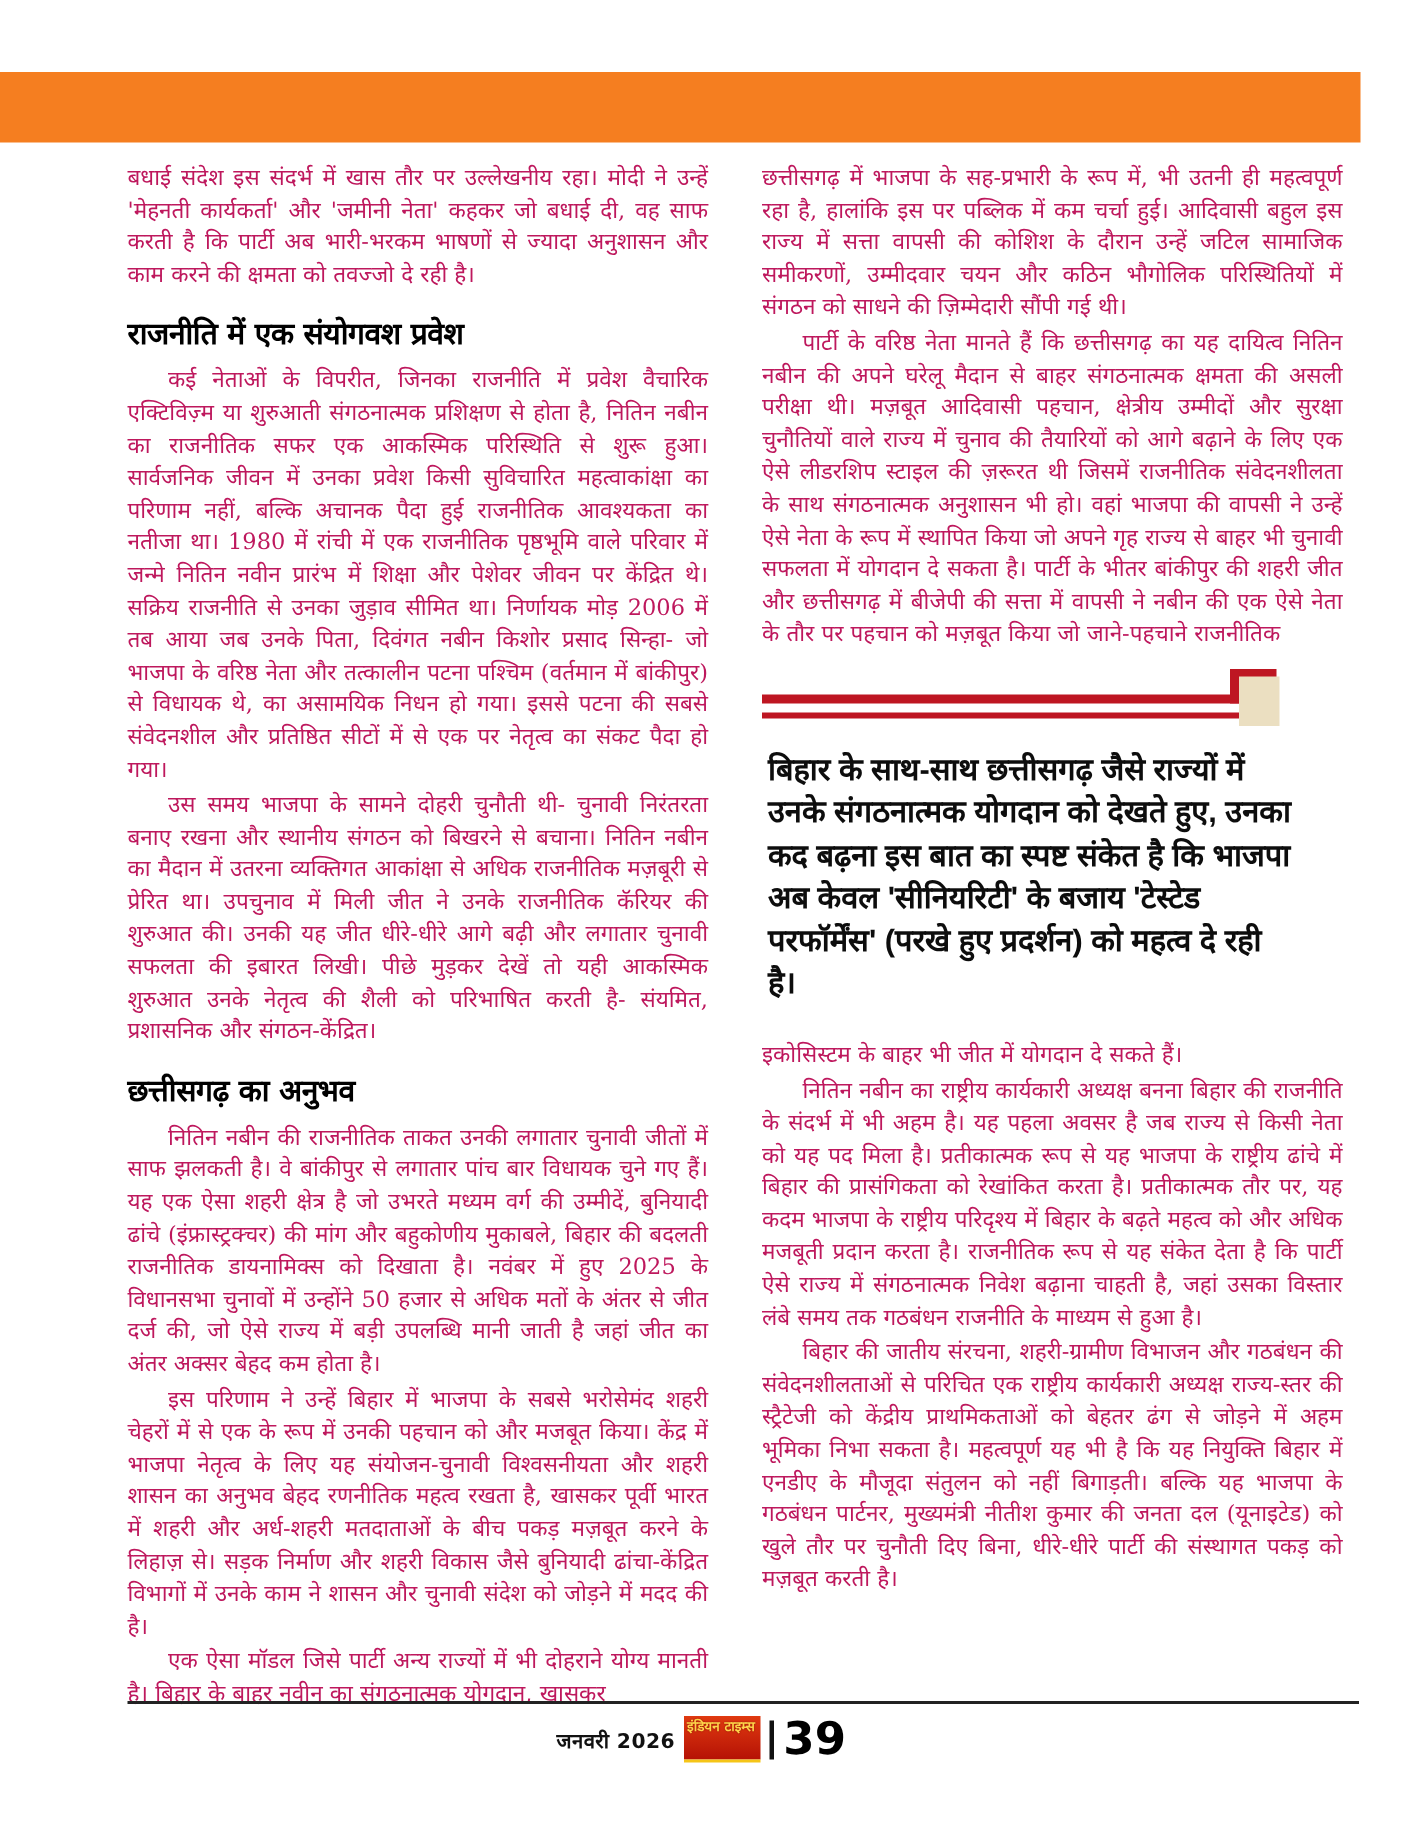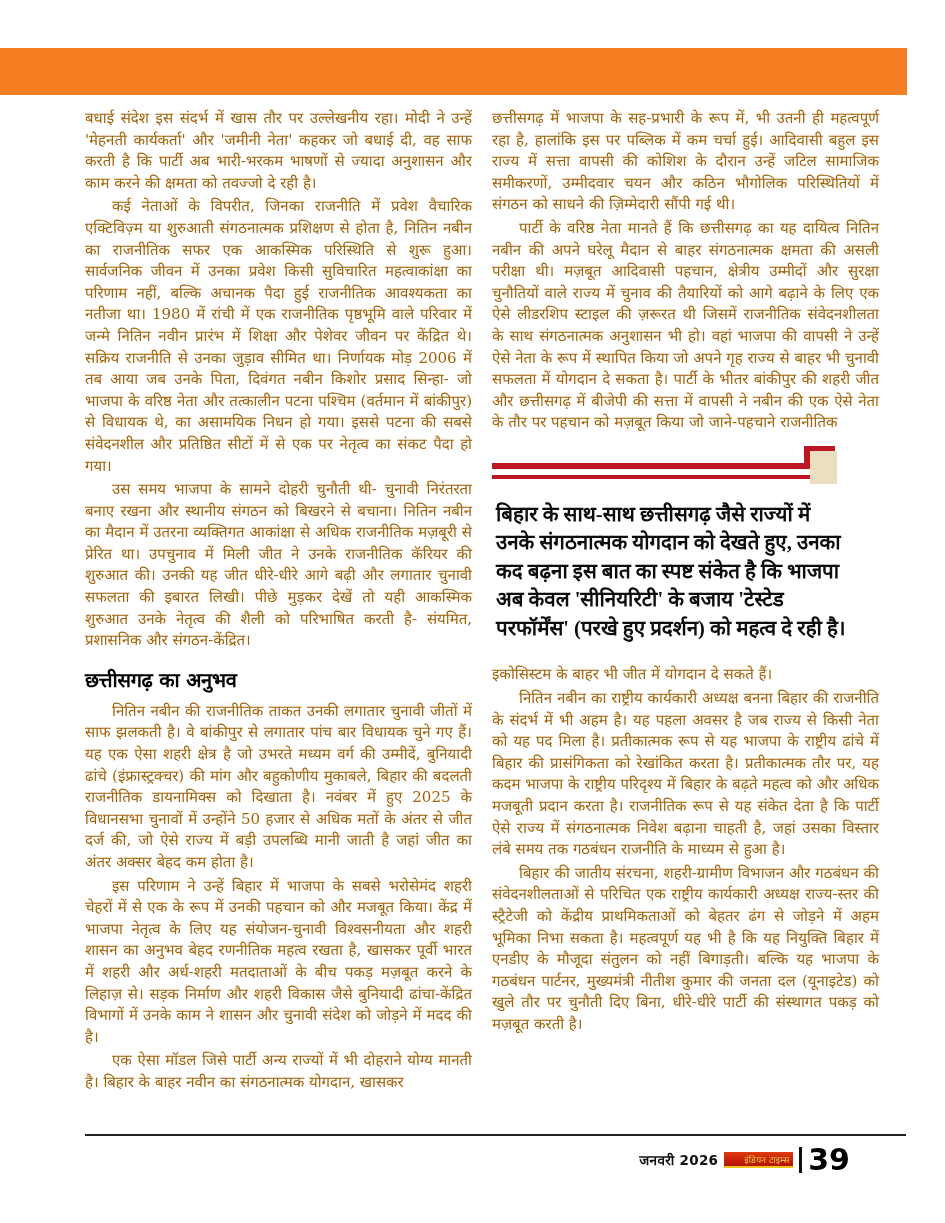--- a/index.html
+++ b/index.html
@@ -8,77 +8,78 @@
     position:relative; width:945px; height:1223px; background:#ffffff;
     font-family:"DejaVu Serif","Liberation Serif",serif;
     color:#1b1b1b; overflow:hidden;
   }
   .orange-bar {
     position:absolute; left:0; top:48px; width:907px; height:47px;
     background:#F57E20;
   }
   .col { position:absolute; top:108px; width:387px; text-align:justify; }
   .col-left  { left:85px;  }
-  .col-right { left:492px; }
+  .col-right { left:508px; }
   .para {
-    font-size:15px; line-height:21.6px; color:#a16207;
+    font-size:15px; line-height:21.6px; color:#be185d;
     margin-bottom:2px;
   }
   .para.indent { text-indent:27px; }
   .heading {
     font-family:"DejaVu Sans","Liberation Sans",sans-serif;
     font-weight:bold; font-size:20px; color:#000;
     margin:14px 0 8px 0; text-align:left; letter-spacing:-0.3px;
   }
   
   .quote-deco { position:relative; height:38px; margin-top:12px; }
   .qd-thick { position:absolute; left:0;   top:17px; width:318px; height:6px; background:#BE1622; }
   .qd-thin  { position:absolute; left:0;   top:29px; width:322px; height:4px; background:#BE1622; }
   .qd-vert  { position:absolute; left:312px; top:0;  width:7px;  height:23px; background:#BE1622; }
   .qd-top   { position:absolute; left:312px; top:0;  width:31px; height:7px;  background:#BE1622; }
   .qd-beige { position:absolute; left:318px; top:5px; width:27px; height:33px; background:#EBDFC1; }
   .pull-quote {
-    font-family:Liberation Serif, serif;
+    font-family:Liberation Sans, sans-serif;
     font-size:20.5px; line-height:28.5px; font-weight:600; color:#0d0d0d;
     text-align:left; margin:16px 0 22px 4px; width:350px;
   }
   .post-quote { margin-top:20px; }
   .footer-rule {
     position:absolute; left:85px; top:1134px; width:821px; height:2px; background:#222;
   }
   .footer {
     position:absolute; left:85px; top:1142px; width:765px;
-    display:flex; justify-content:flex-end; align-items:center; gap:6px;
+    display:flex; justify-content:center; align-items:center; gap:6px;
   }
   .footer-date {
     font-family:"DejaVu Sans","Liberation Sans",sans-serif;
     font-weight:bold; font-size:13.5px; color:#111; letter-spacing:0.3px;
   }
   .magazine-logo {
     background:linear-gradient(#E03A10,#B51205);
     border-bottom:2px solid #F5C518;
     color:#FFD24A; font-family:"DejaVu Sans","Liberation Sans",sans-serif;
-    font-weight:normal; font-size:9px; line-height:15px; height:16px;
-    padding:1px 4px 0 20px; white-space:nowrap; text-shadow:0 0 1px #7a0c00;
+    font-weight:bold; font-size:9px; line-height:15px; height:31px;
+    padding:1px 4px 0 2px; white-space:nowrap; text-shadow:0 0 1px #7a0c00;
   }
   .footer-divider { width:3px; height:26px; background:#111; }
   .page-number {
     font-family:"DejaVu Sans","Liberation Sans",sans-serif;
     font-weight:800; font-size:30px; color:#000;
   }
 </style>
 </head>
 <body>
 
 <div class="page">
 
   <div class="orange-bar"></div>
 
   <div class="col col-left">
     <p class="para">बधाई संदेश इस संदर्भ में खास तौर पर उल्लेखनीय रहा। मोदी ने उन्हें 'मेहनती कार्यकर्ता' और 'जमीनी नेता' कहकर जो बधाई दी, वह साफ करती है कि पार्टी अब भारी-भरकम भाषणों से ज्यादा अनुशासन और काम करने की क्षमता को तवज्जो दे रही है।</p>
+    <h2 class="heading">राजनीति में एक संयोगवश प्रवेश</h2>
     <p class="para indent">कई नेताओं के विपरीत, जिनका राजनीति में प्रवेश वैचारिक एक्टिविज़्म या शुरुआती संगठनात्मक प्रशिक्षण से होता है, नितिन नबीन का राजनीतिक सफर एक आकस्मिक परिस्थिति से शुरू हुआ। सार्वजनिक जीवन में उनका प्रवेश किसी सुविचारित महत्वाकांक्षा का परिणाम नहीं, बल्कि अचानक पैदा हुई राजनीतिक आवश्यकता का नतीजा था। 1980 में रांची में एक राजनीतिक पृष्ठभूमि वाले परिवार में जन्मे नितिन नवीन प्रारंभ में शिक्षा और पेशेवर जीवन पर केंद्रित थे। सक्रिय राजनीति से उनका जुड़ाव सीमित था। निर्णायक मोड़ 2006 में तब आया जब उनके पिता, दिवंगत नबीन किशोर प्रसाद सिन्हा- जो भाजपा के वरिष्ठ नेता और तत्कालीन पटना पश्चिम (वर्तमान में बांकीपुर) से विधायक थे, का असामयिक निधन हो गया। इससे पटना की सबसे संवेदनशील और प्रतिष्ठित सीटों में से एक पर नेतृत्व का संकट पैदा हो गया।</p>
     <p class="para indent">उस समय भाजपा के सामने दोहरी चुनौती थी- चुनावी निरंतरता बनाए रखना और स्थानीय संगठन को बिखरने से बचाना। नितिन नबीन का मैदान में उतरना व्यक्तिगत आकांक्षा से अधिक राजनीतिक मज़बूरी से प्रेरित था। उपचुनाव में मिली जीत ने उनके राजनीतिक कॅरियर की शुरुआत की। उनकी यह जीत धीरे-धीरे आगे बढ़ी और लगातार चुनावी सफलता की इबारत लिखी। पीछे मुड़कर देखें तो यही आकस्मिक शुरुआत उनके नेतृत्व की शैली को परिभाषित करती है- संयमित, प्रशासनिक और संगठन-केंद्रित।</p>
     <h2 class="heading">छत्तीसगढ़ का अनुभव</h2>
     <p class="para indent">नितिन नबीन की राजनीतिक ताकत उनकी लगातार चुनावी जीतों में साफ झलकती है। वे बांकीपुर से लगातार पांच बार विधायक चुने गए हैं। यह एक ऐसा शहरी क्षेत्र है जो उभरते मध्यम वर्ग की उम्मीदें, बुनियादी ढांचे (इंफ्रास्ट्रक्चर) की मांग और बहुकोणीय मुकाबले, बिहार की बदलती राजनीतिक डायनामिक्स को दिखाता है। नवंबर में हुए 2025 के विधानसभा चुनावों में उन्होंने 50 हजार से अधिक मतों के अंतर से जीत दर्ज की, जो ऐसे राज्य में बड़ी उपलब्धि मानी जाती है जहां जीत का अंतर अक्सर बेहद कम होता है।</p>
     <p class="para indent">इस परिणाम ने उन्हें बिहार में भाजपा के सबसे भरोसेमंद शहरी चेहरों में से एक के रूप में उनकी पहचान को और मजबूत किया। केंद्र में भाजपा नेतृत्व के लिए यह संयोजन-चुनावी विश्वसनीयता और शहरी शासन का अनुभव बेहद रणनीतिक महत्व रखता है, खासकर पूर्वी भारत में शहरी और अर्ध-शहरी मतदाताओं के बीच पकड़ मज़बूत करने के लिहाज़ से। सड़क निर्माण और शहरी विकास जैसे बुनियादी ढांचा-केंद्रित विभागों में उनके काम ने शासन और चुनावी संदेश को जोड़ने में मदद की है।</p>
     <p class="para indent">एक ऐसा मॉडल जिसे पार्टी अन्य राज्यों में भी दोहराने योग्य मानती है। बिहार के बाहर नवीन का संगठनात्मक योगदान, खासकर</p>
   </div>
 
   <div class="col col-right">
     <p class="para">छत्तीसगढ़ में भाजपा के सह-प्रभारी के रूप में, भी उतनी ही महत्वपूर्ण रहा है, हालांकि इस पर पब्लिक में कम चर्चा हुई। आदिवासी बहुल इस राज्य में सत्ता वापसी की कोशिश के दौरान उन्हें जटिल सामाजिक समीकरणों, उम्मीदवार चयन और कठिन भौगोलिक परिस्थितियों में संगठन को साधने की ज़िम्मेदारी सौंपी गई थी।</p>

